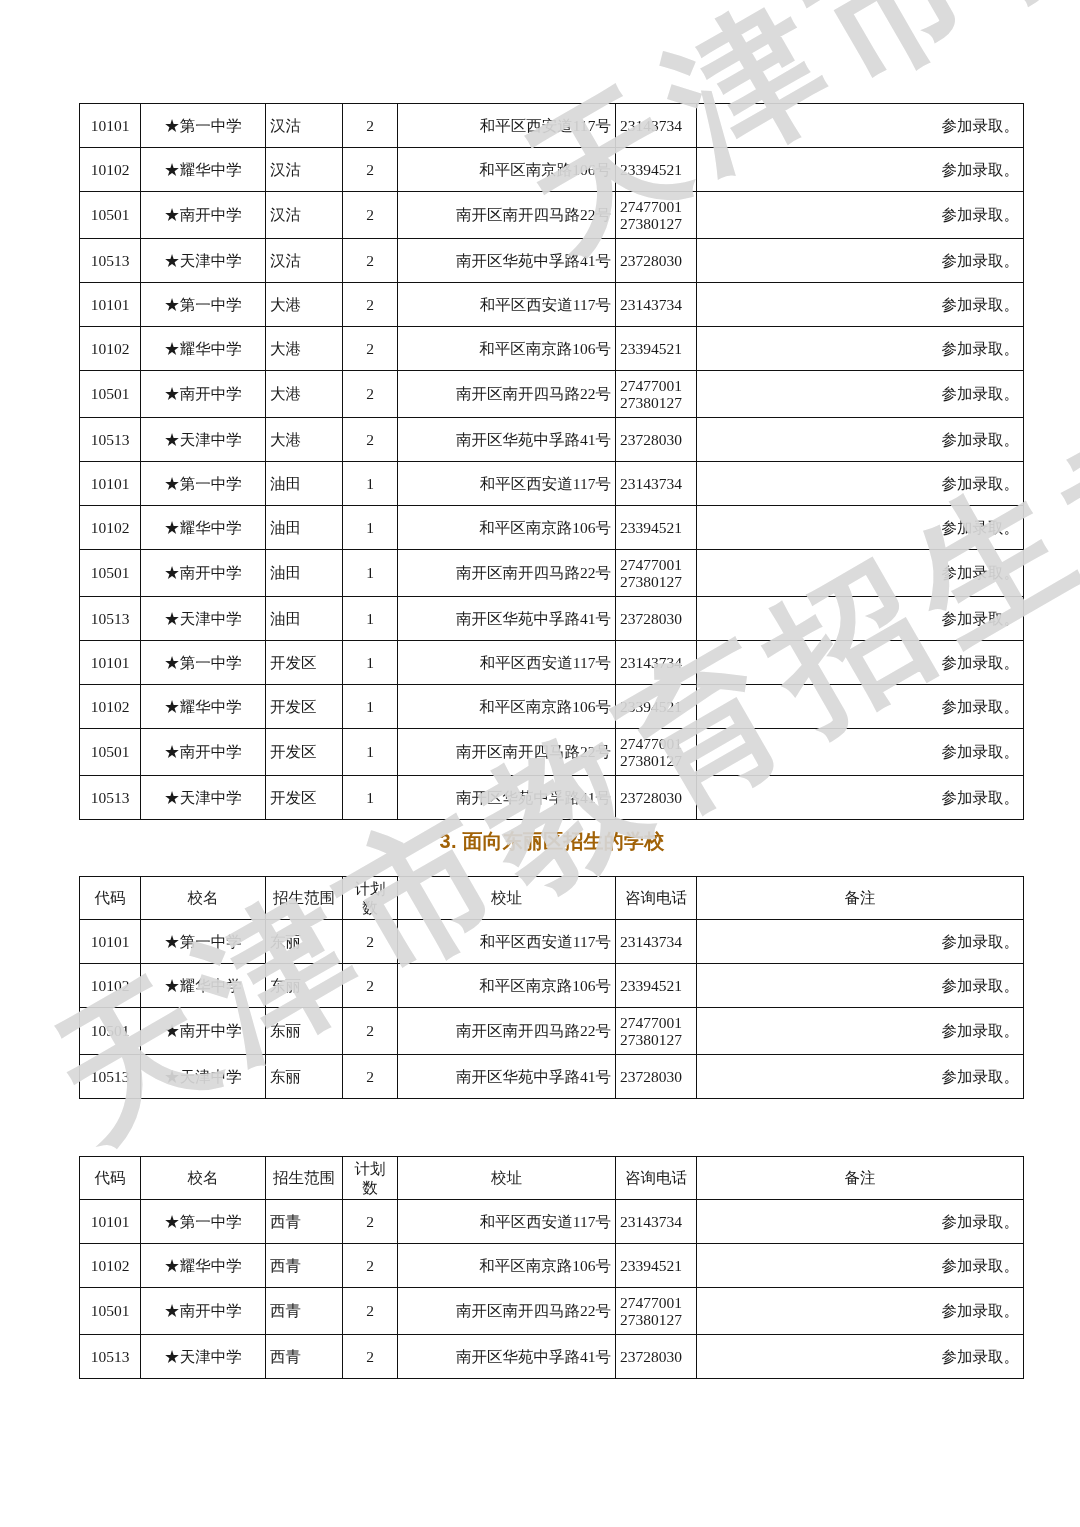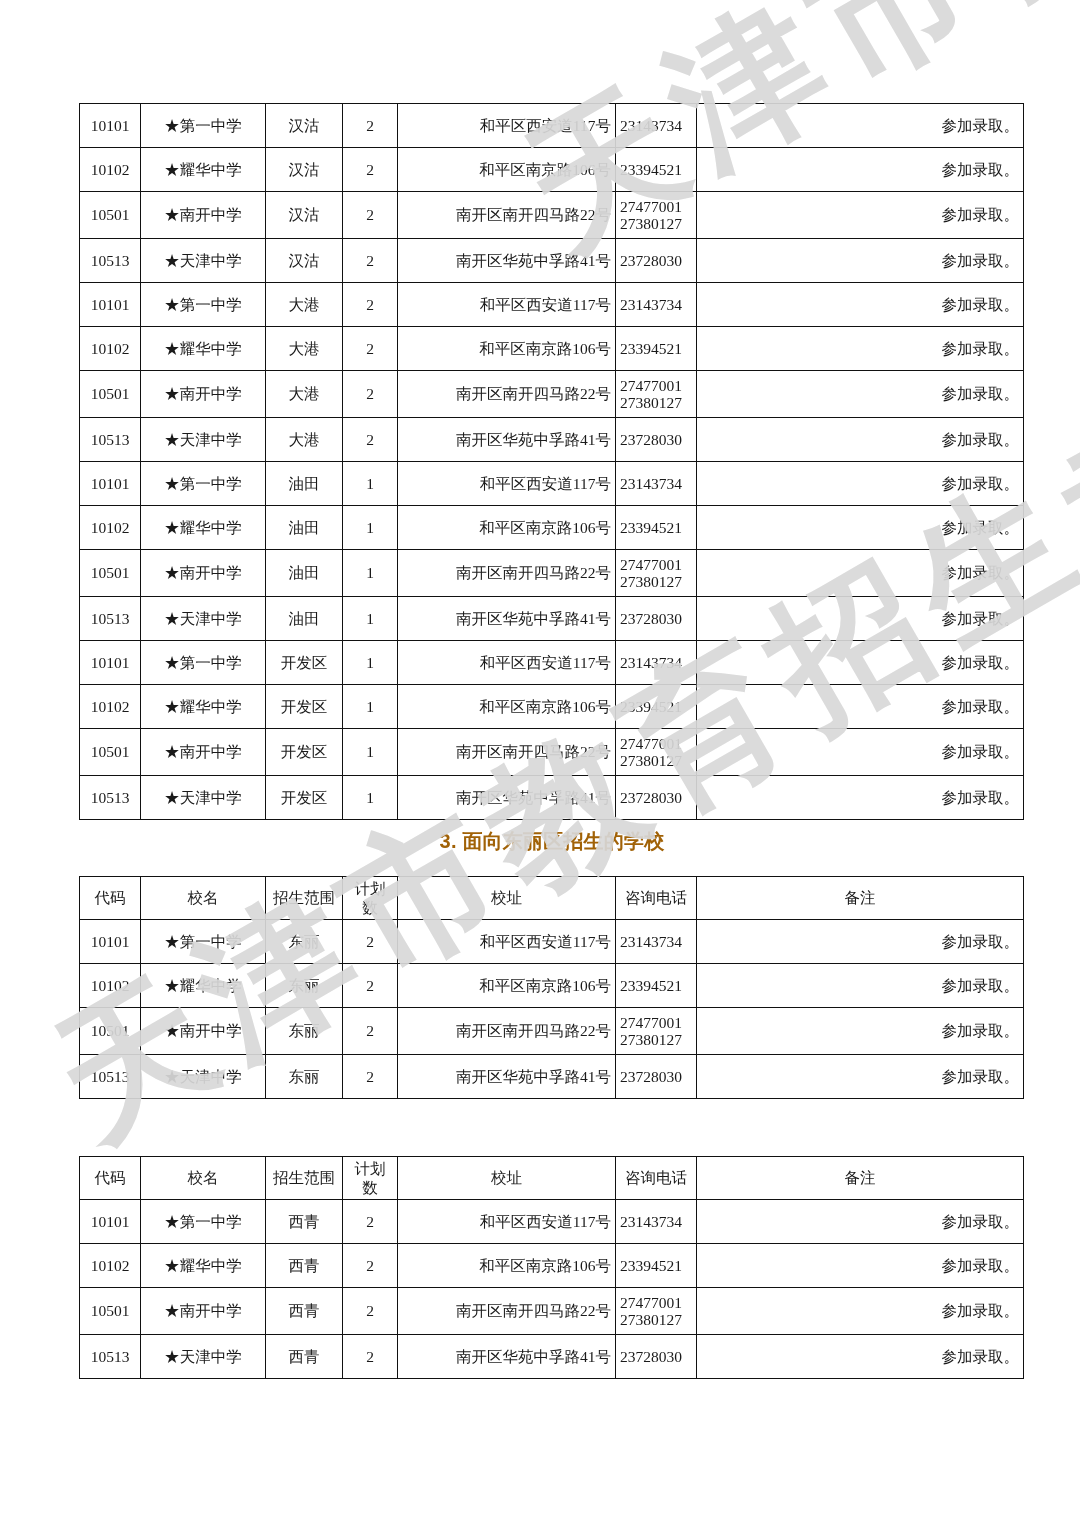--- a/index.html
+++ b/index.html
@@ -86,21 +86,21 @@
   col.c-code   { width: 61px; }
   col.c-name   { width: 125px; }
   col.c-scope  { width: 77px; }
   col.c-plan   { width: 55px; }
   col.c-addr   { width: 218px; }
   col.c-tel    { width: 81px; }
   col.c-note   { width: 327px; }
 
   td.code   { text-align: center; }
   td.name   { text-align: center; padding-left: 9px; }
-  td.scope  { text-align: center; }
+  td.scope  { text-align: left; }
   td.plan   { text-align: center; }
   td.addr   { text-align: right; padding-left: 9px; }
   td.tel    { text-align: left; font-size: 15px; }
   td.note   { text-align: right; padding-left: 5px; }
 
   td.tel .tel-line { display: block; line-height: 1.12; }
 
   thead th {
     text-align: center;
     font-family: "Liberation Sans", "DejaVu Sans", sans-serif;

